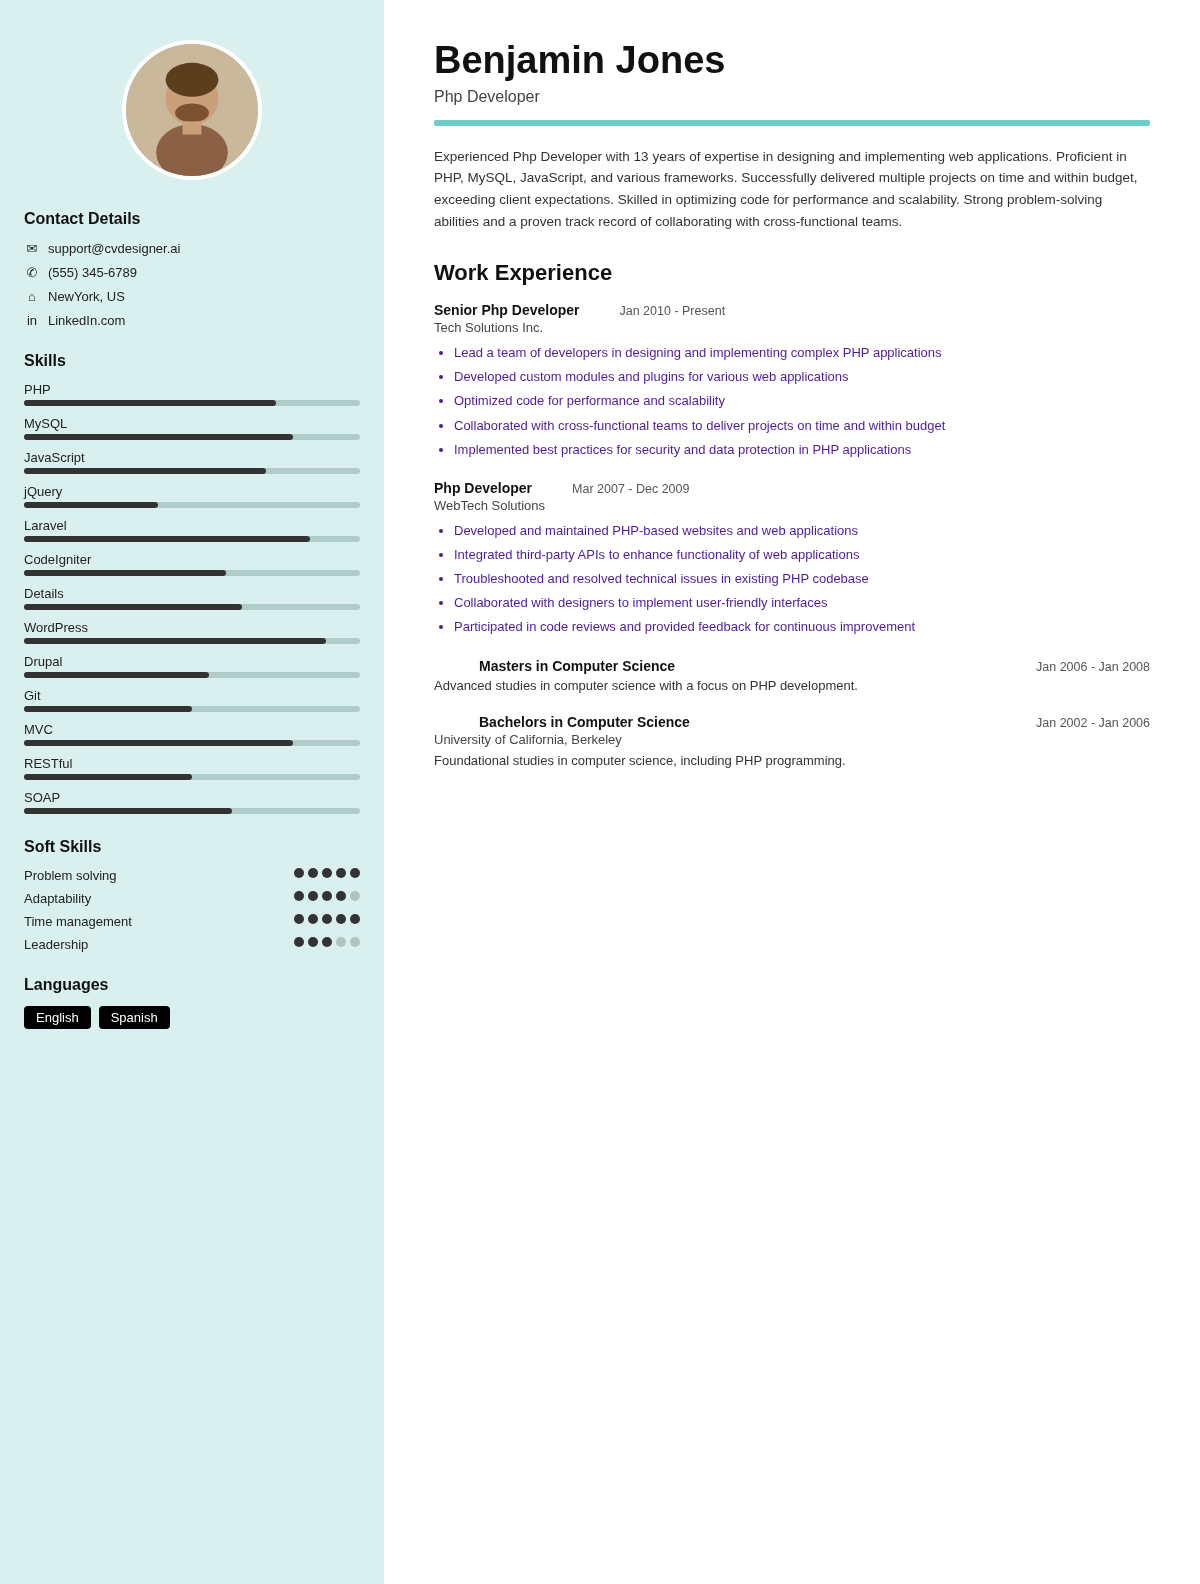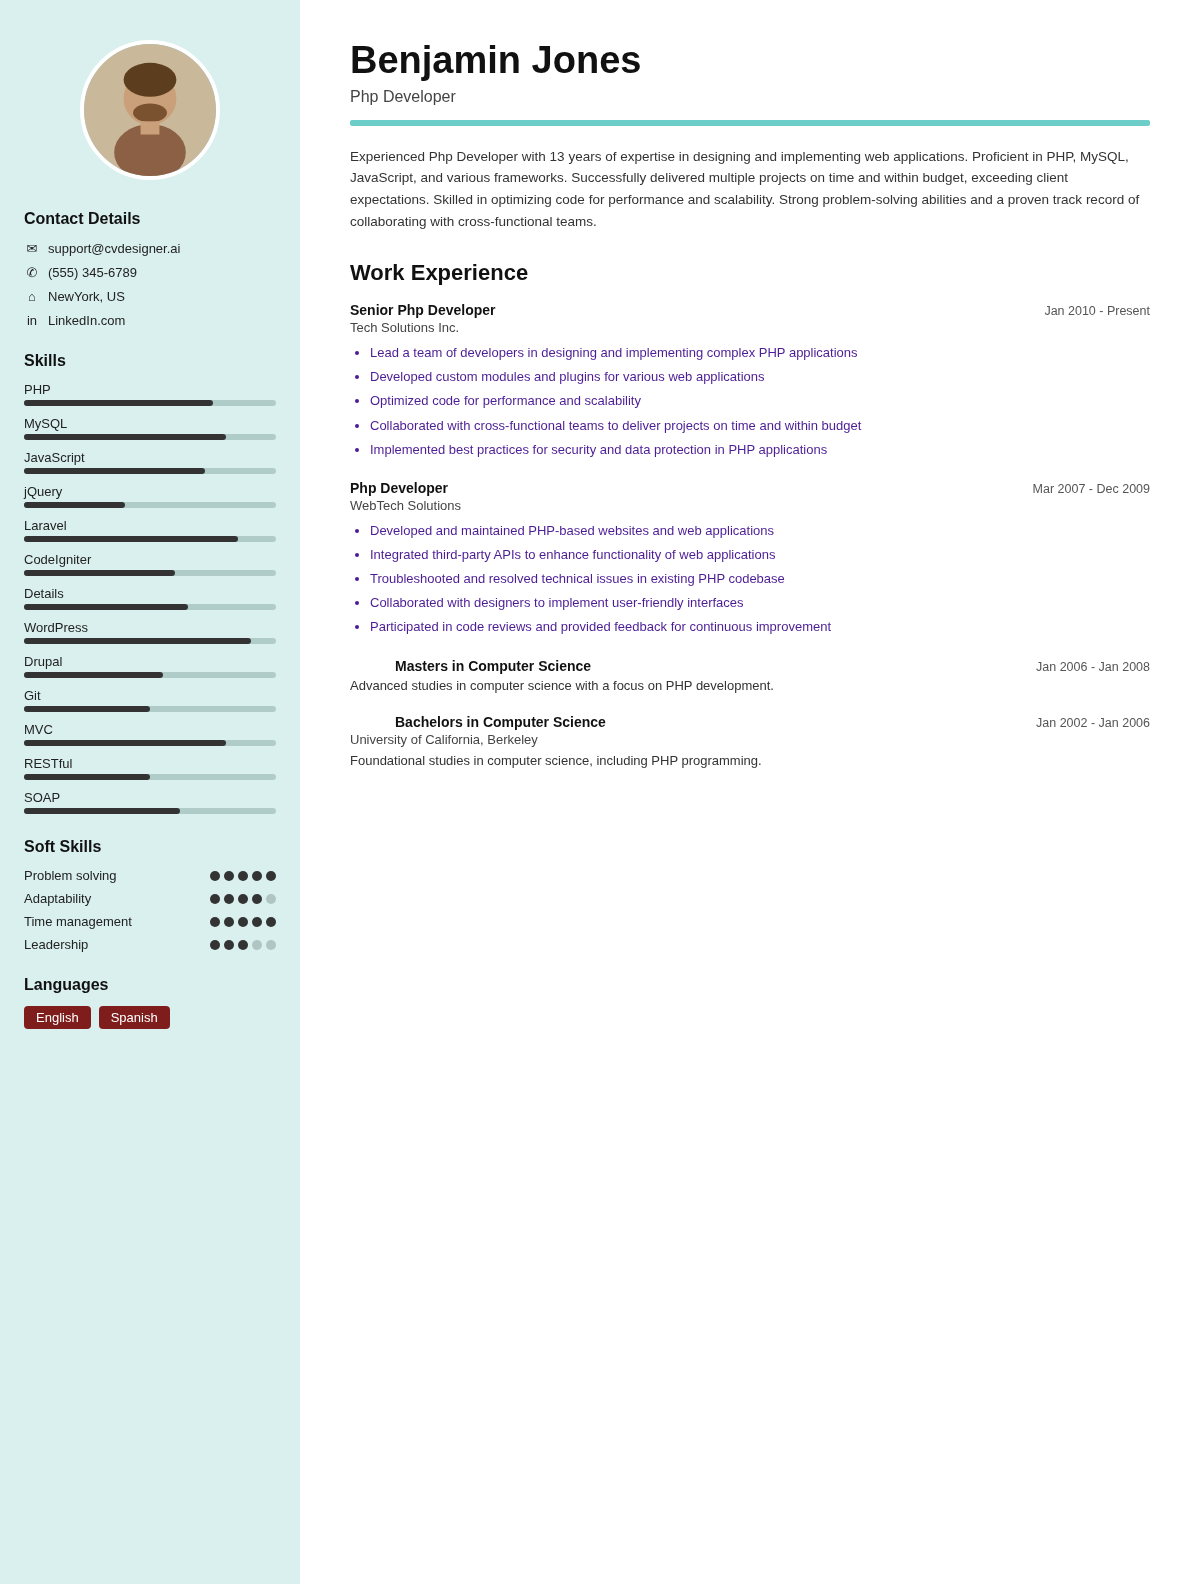--- a/index.html
+++ b/index.html
@@ -8,21 +8,21 @@
       font-size: 13px;
       color: #222;
       background: #fff;
       width: 1200px;
       min-height: 1584px;
       display: flex;
     }
 
     
     .sidebar {
-      width: 300px;
+      width: 384px;
       min-height: 1584px;
       background: #d9f0ee;
       padding: 40px 24px 40px 24px;
       flex-shrink: 0;
     }
 
     .avatar-wrapper {
       display: flex;
       justify-content: center;
       margin-bottom: 30px;
@@ -92,21 +92,21 @@
 
     .skill-bar-fill {
       height: 6px;
       background: #333;
       border-radius: 3px;
     }
 
     
     .soft-skill-item {
       display: flex;
-      align-items: center;
+      align-items: flex-start;
       justify-content: space-between;
       margin-bottom: 8px;
     }
 
     .soft-skill-name {
       font-size: 13px;
       color: #222;
       flex: 1;
       padding-right: 8px;
     }
@@ -129,21 +129,21 @@
 
     
     .lang-tags {
       display: flex;
       gap: 8px;
       flex-wrap: wrap;
       margin-top: 8px;
     }
 
     .lang-tag {
-      background: #7f1d1d;
+      background: #000000;
       color: #fff;
       border-radius: 4px;
       padding: 4px 12px;
       font-size: 13px;
       font-weight: 500;
     }
 
     
     .main {
       flex: 1;
@@ -181,23 +181,23 @@
     .main-section-title {
       font-size: 22px;
       font-weight: 800;
       color: #111;
       margin-bottom: 16px;
       border-bottom: none;
     }
 
     .job-header {
       display: flex;
-      justify-content: space-between;
       align-items: baseline;
       margin-bottom: 2px;
+      gap: 40px;
     }
 
     .job-title {
       font-size: 14px;
       font-weight: 700;
       color: #111;
     }
 
     .job-dates {
       font-size: 12.5px;

